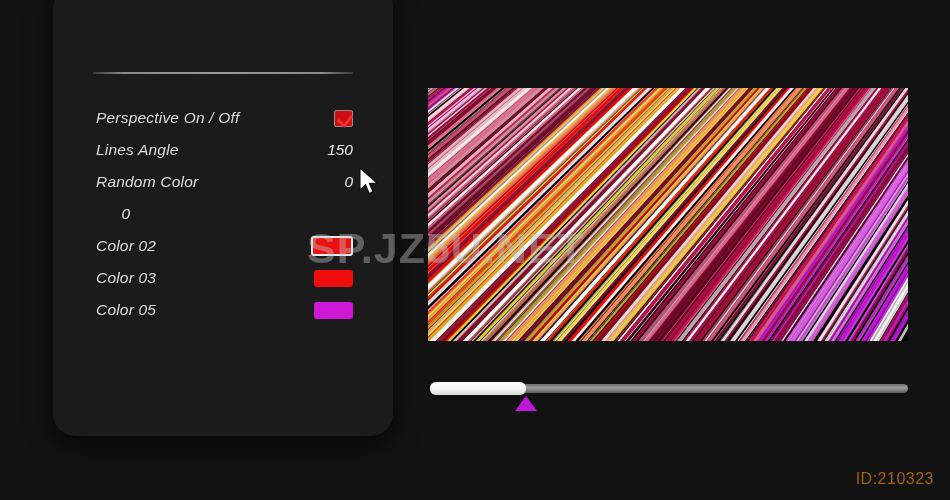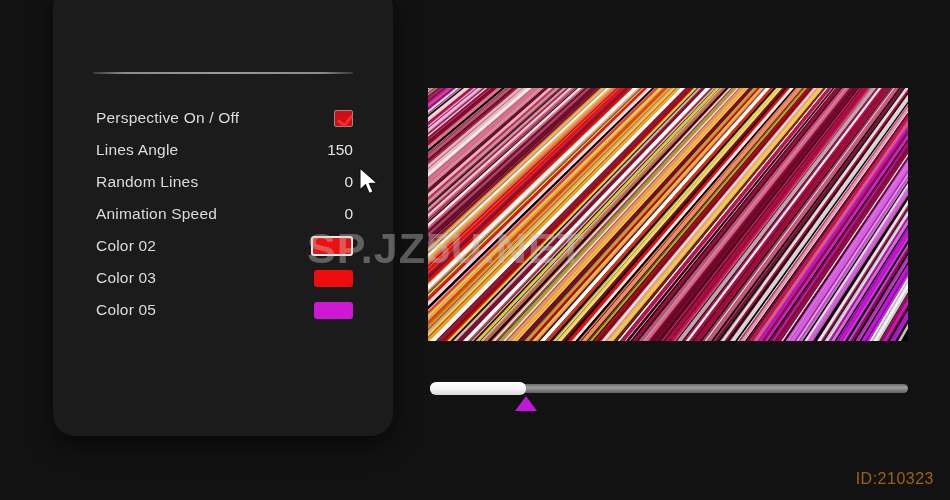--- a/index.html
+++ b/index.html
@@ -46,20 +46,21 @@
     position:absolute;
     left:43px; top:116px;
     width:257px;
   }
   .setting-row {
     position:relative;
     height:32px;
     display:flex;
     align-items:center;
     justify-content:space-between;
+    font-style:italic;
   }
   .setting-label {
     color:#dcdcdc;
     font-size:15.5px;
     letter-spacing:0.2px;
     white-space:nowrap;
   }
   .setting-value {
     color:#e6e6e6;
     font-size:15.5px;
@@ -183,26 +184,25 @@
         <span class="setting-label">Perspective On / Off</span>
         <span class="checkbox-widget"></span>
       </div>
 
       <div class="setting-row">
         <span class="setting-label">Lines Angle</span>
         <span class="setting-value">150</span>
       </div>
 
       <div class="setting-row">
-        <span class="setting-label">Random Lines</span>
+        <span class="setting-label">Random Color</span>
         <span class="setting-value">0</span>
       </div>
 
       <div class="setting-row">
-        <span class="setting-label">Animation Speed</span>
         <span class="setting-value">0</span>
       </div>
 
 
       <div class="setting-row">
         <span class="setting-label">Color 02</span>
         <span class="swatch selected" style="background: rgb(236, 17, 17);"></span>
       </div>
 
       <div class="setting-row">

